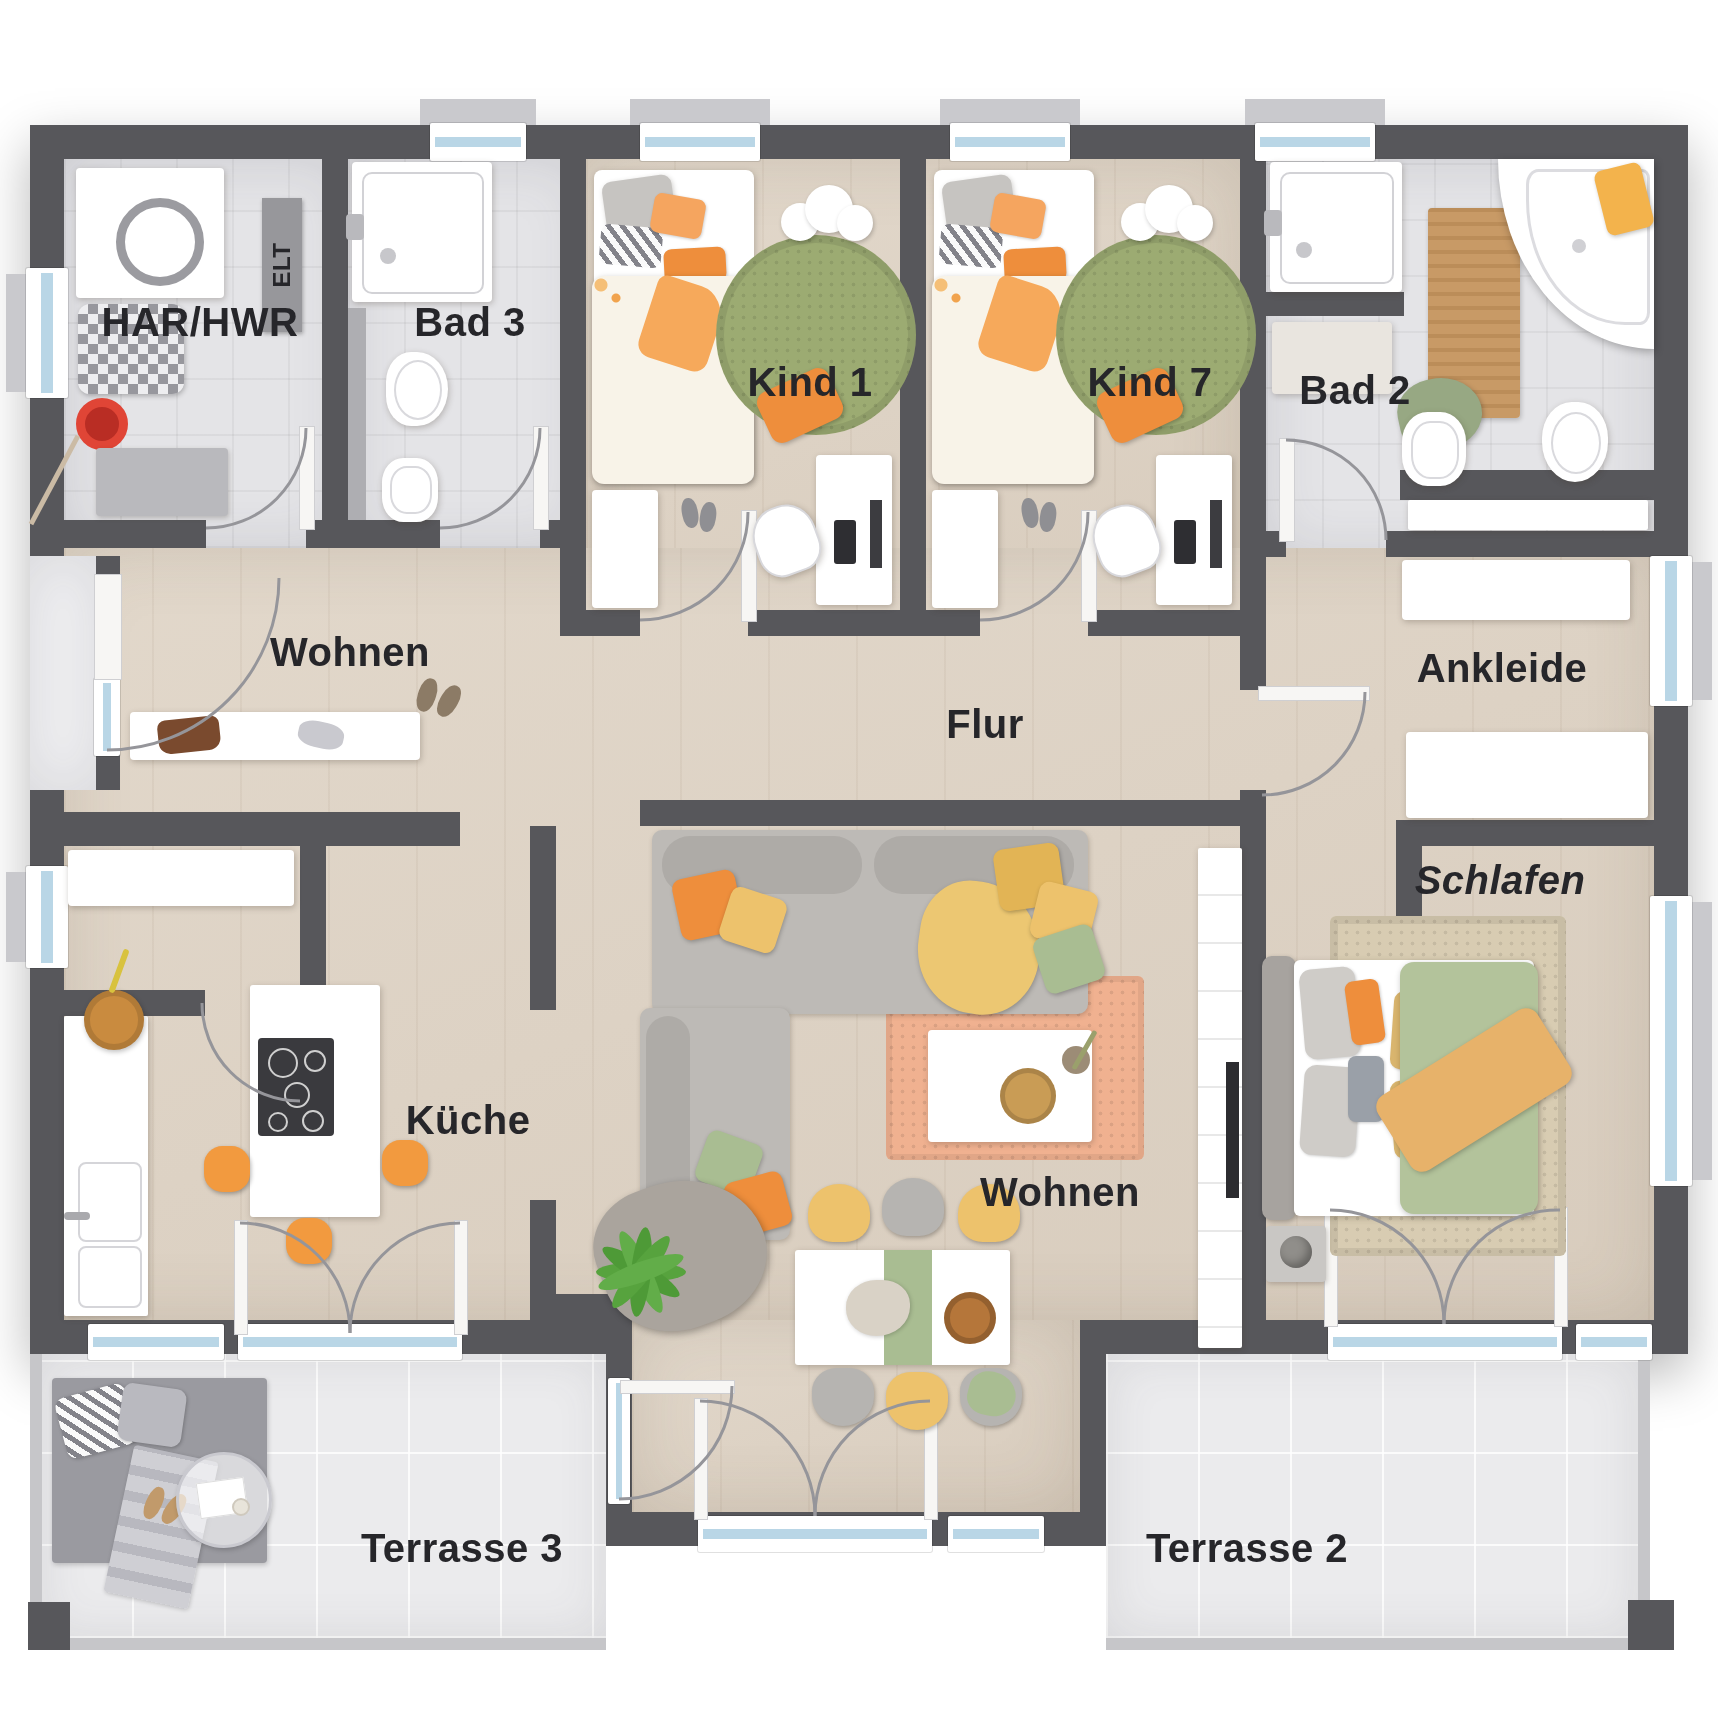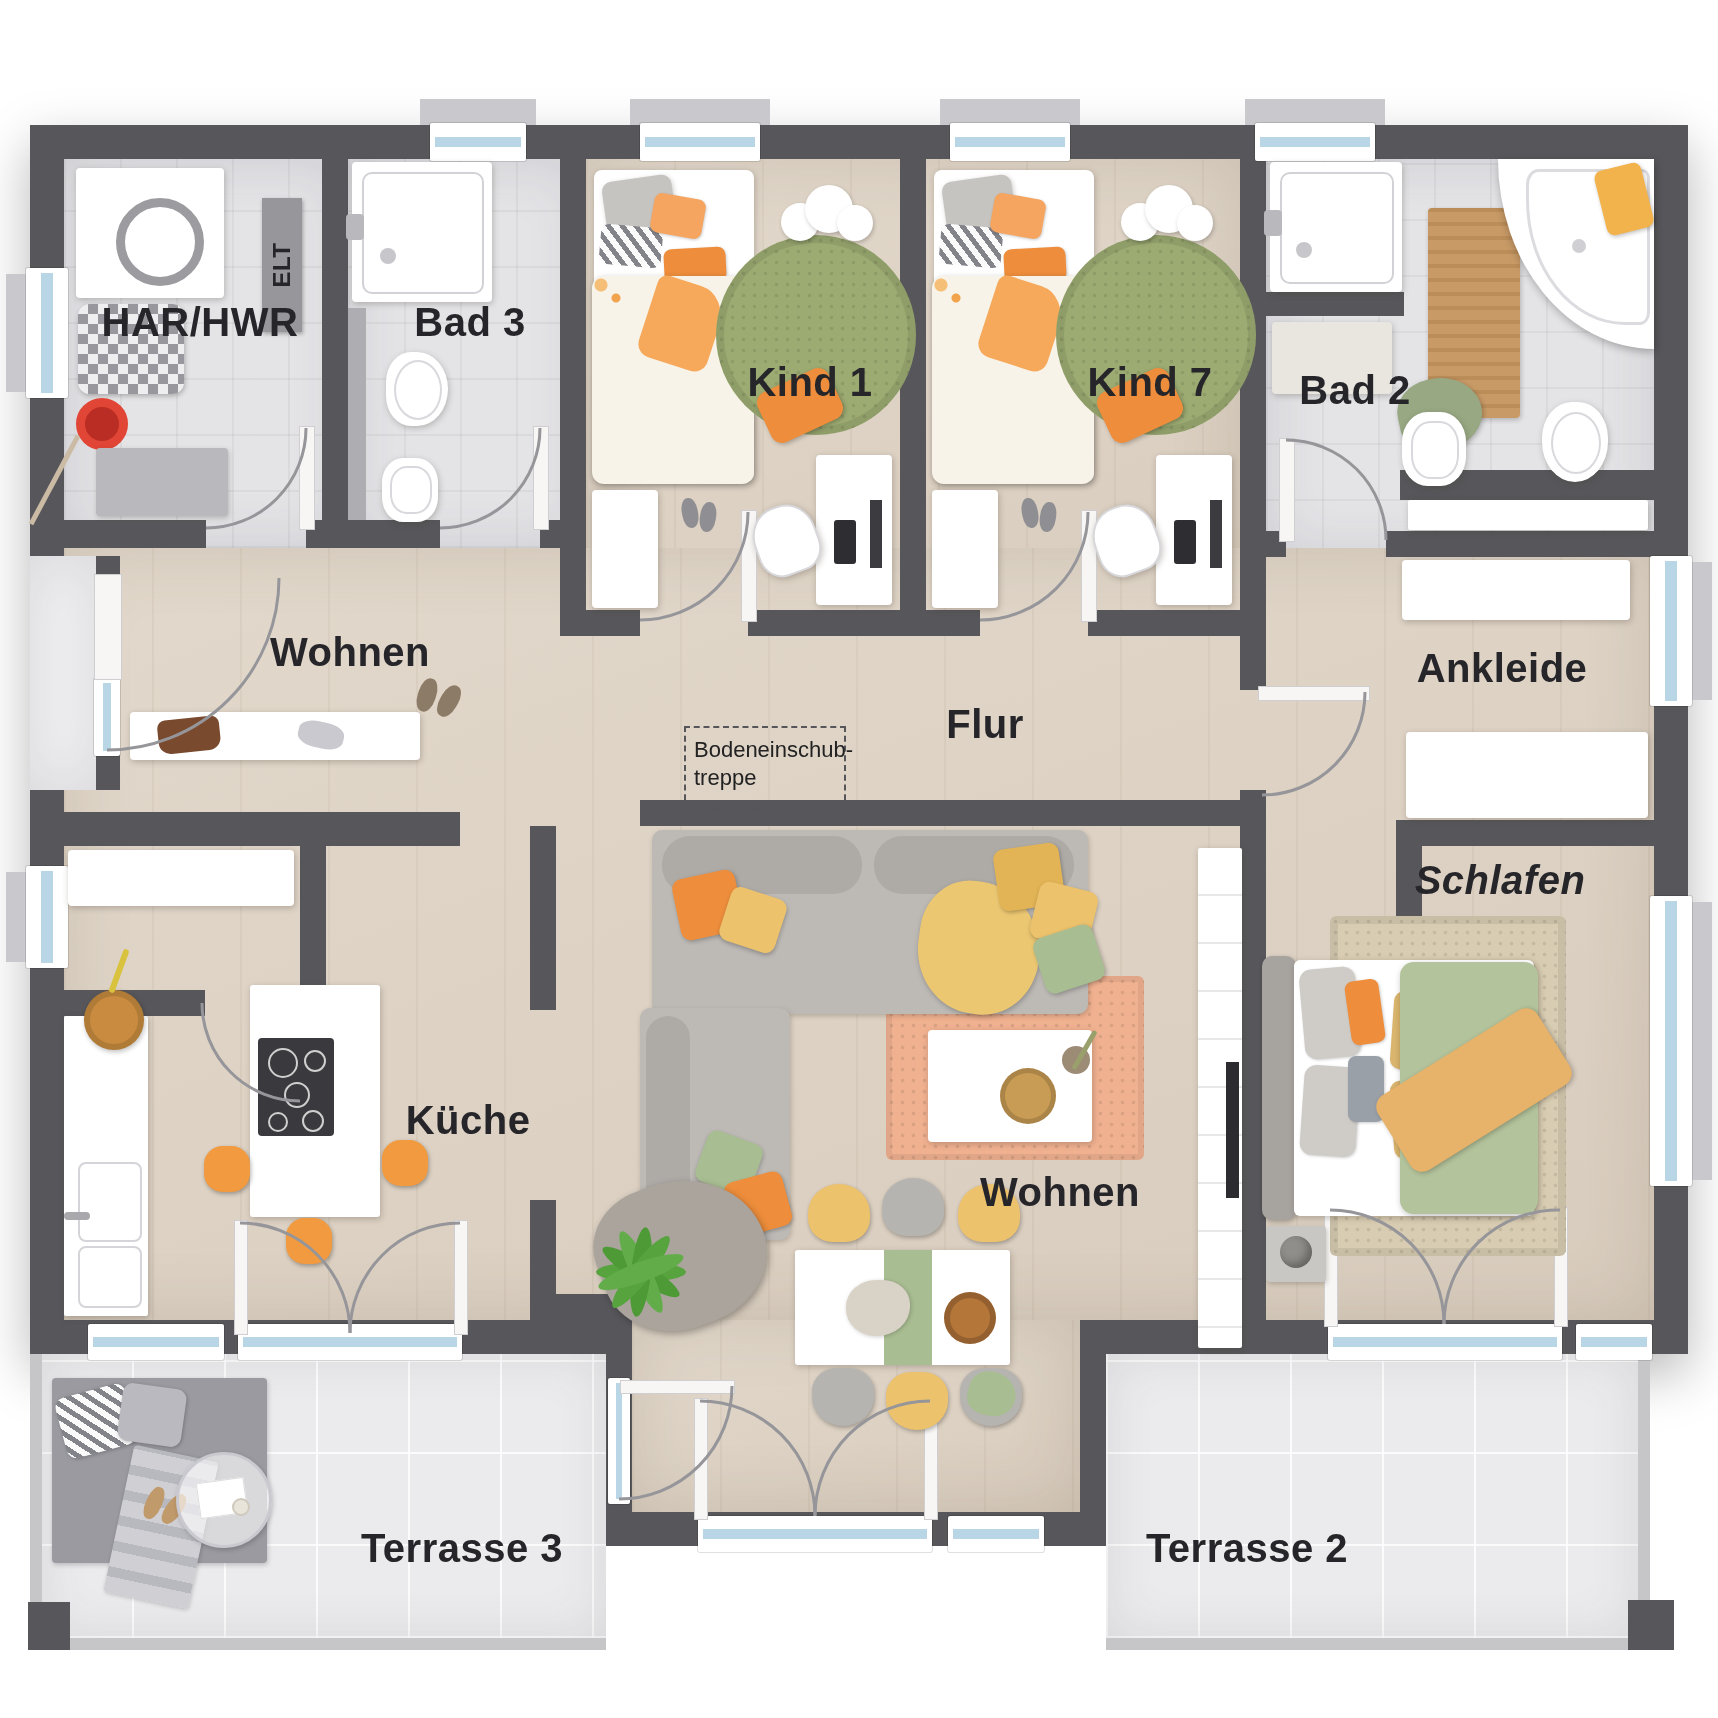--- a/index.html
+++ b/index.html
@@ -344,26 +344,20 @@
       <path d="M 350 1333 A 110 110 0 0 0 240 1223"></path>
       <path d="M 350 1333 A 110 110 0 0 1 460 1223"></path>
       <path d="M 815 1516 A 115 115 0 0 0 700 1401"></path>
       <path d="M 815 1516 A 115 115 0 0 1 930 1401"></path>
       <path d="M 619 1499 A 113 113 0 0 0 732 1386"></path>
       <path d="M 1444 1324 A 114 114 0 0 0 1330 1210"></path>
       <path d="M 1444 1324 A 114 114 0 0 1 1560 1210"></path>
     </g>
   </svg>
 
-  <div class="abs" style="left:684px;top:726px;width:158px;height:80px;border:2px dashed #56565a;z-index:35;">
-    <div style="position:absolute;left:8px;top:8px;font-size:22px;line-height:28px;color:#222;font-family:'Liberation Sans',sans-serif;">
-      <span>Bodeneinschub-</span><br>
-      <span>treppe</span>
-    </div>
-  </div>
 
   <div class="lbl" style="left:200px;top:322px;">HAR/HWR</div>
   <div class="lbl" style="left:470px;top:322px;">Bad 3</div>
   <div class="lbl" style="left:810px;top:382px;">Kind 1</div>
   <div class="lbl" style="left:1150px;top:382px;">Kind 7</div>
   <div class="lbl" style="left:1355px;top:390px;">Bad 2</div>
   <div class="lbl" style="left:350px;top:652px;">Wohnen</div>
   <div class="lbl" style="left:985px;top:724px;">Flur</div>
   <div class="lbl" style="left:1502px;top:668px;">Ankleide</div>
   <div class="lbl" style="left:468px;top:1120px;">Küche</div>

